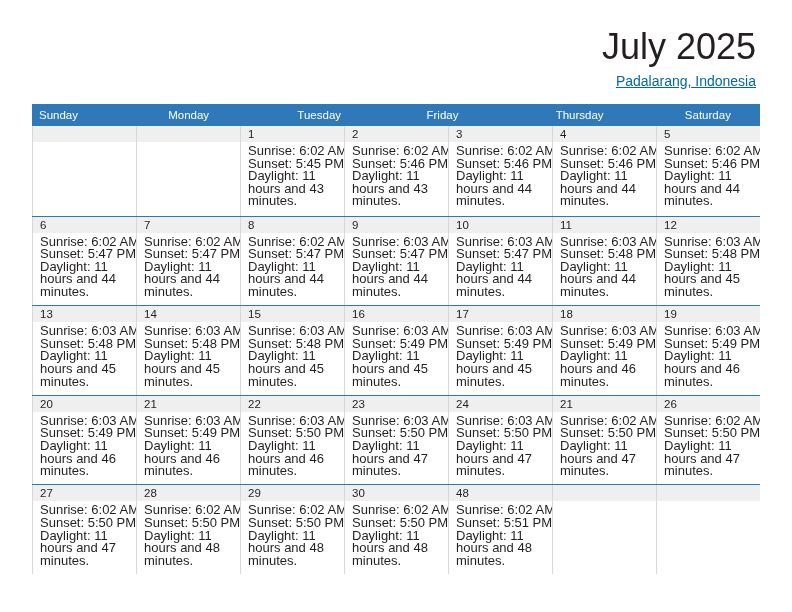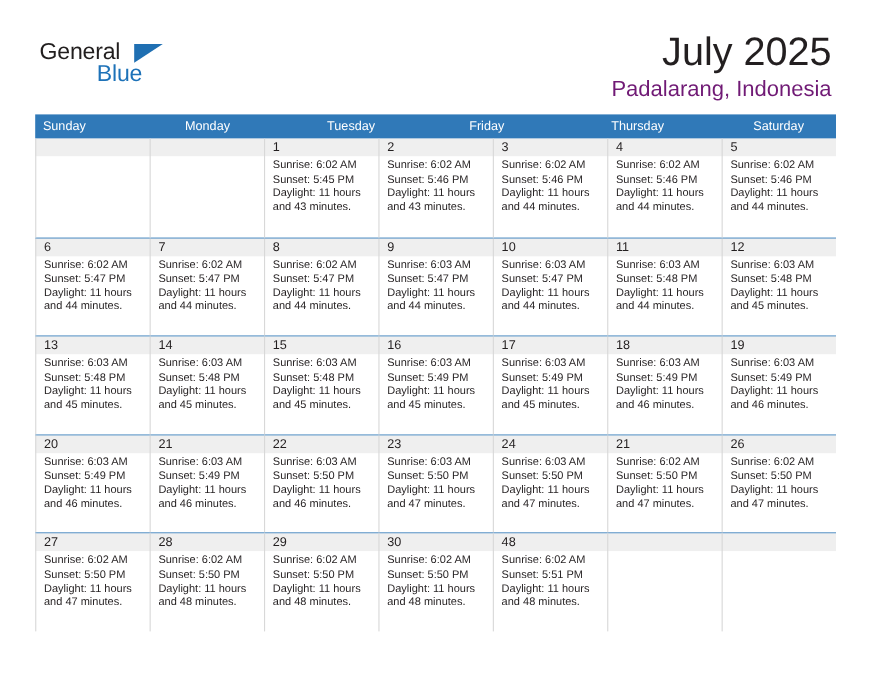--- a/index.html
+++ b/index.html
@@ -71,26 +71,27 @@
     text-align: right;
   }
   .cal-title {
     font-size: 36px;
     font-weight: normal;
     color: #231f20;
     line-height: 34px;
     white-space: nowrap;
   }
   .cal-subtitle {
-    font-size: 20px;
+    font-size: 14px;
     font-weight: normal;
-    color: #701a75;
+    color: #0369a1;
     line-height: 22px;
     margin-top: 6px;
     white-space: nowrap;
+    text-decoration: underline;
   }
 
   
   .calendar {
     position: absolute;
     left: 32px;
     top: 104px;
     width: 728px;
   }
   .dow-row {
@@ -142,43 +143,38 @@
   }
   .daynum {
     font-size: 11.5px;
     line-height: 16px;
     color: #231f20;
     height: 16px;
     display: block;
   }
   .info {
     margin-top: 3px;
-    font-size: 10px;
+    font-size: 13px;
     line-height: 12.6px;
     color: #231f20;
   }
   .info div {
     white-space: nowrap;
   }
   .info .daylight {
     white-space: normal;
   }
 </style>
 </head>
 <body>
 
 <div class="page">
 
   <div class="header">
 
-    <div class="logo">
-      <span class="logo-general">General</span>
-      <span class="logo-tri"></span>
-      <span class="logo-blue">Blue</span>
-    </div>
 
     <div class="title-block">
       <div class="cal-title">July 2025</div>
       <div class="cal-subtitle">Padalarang, Indonesia</div>
     </div>
 
   </div>
 
   <div class="calendar">
 

